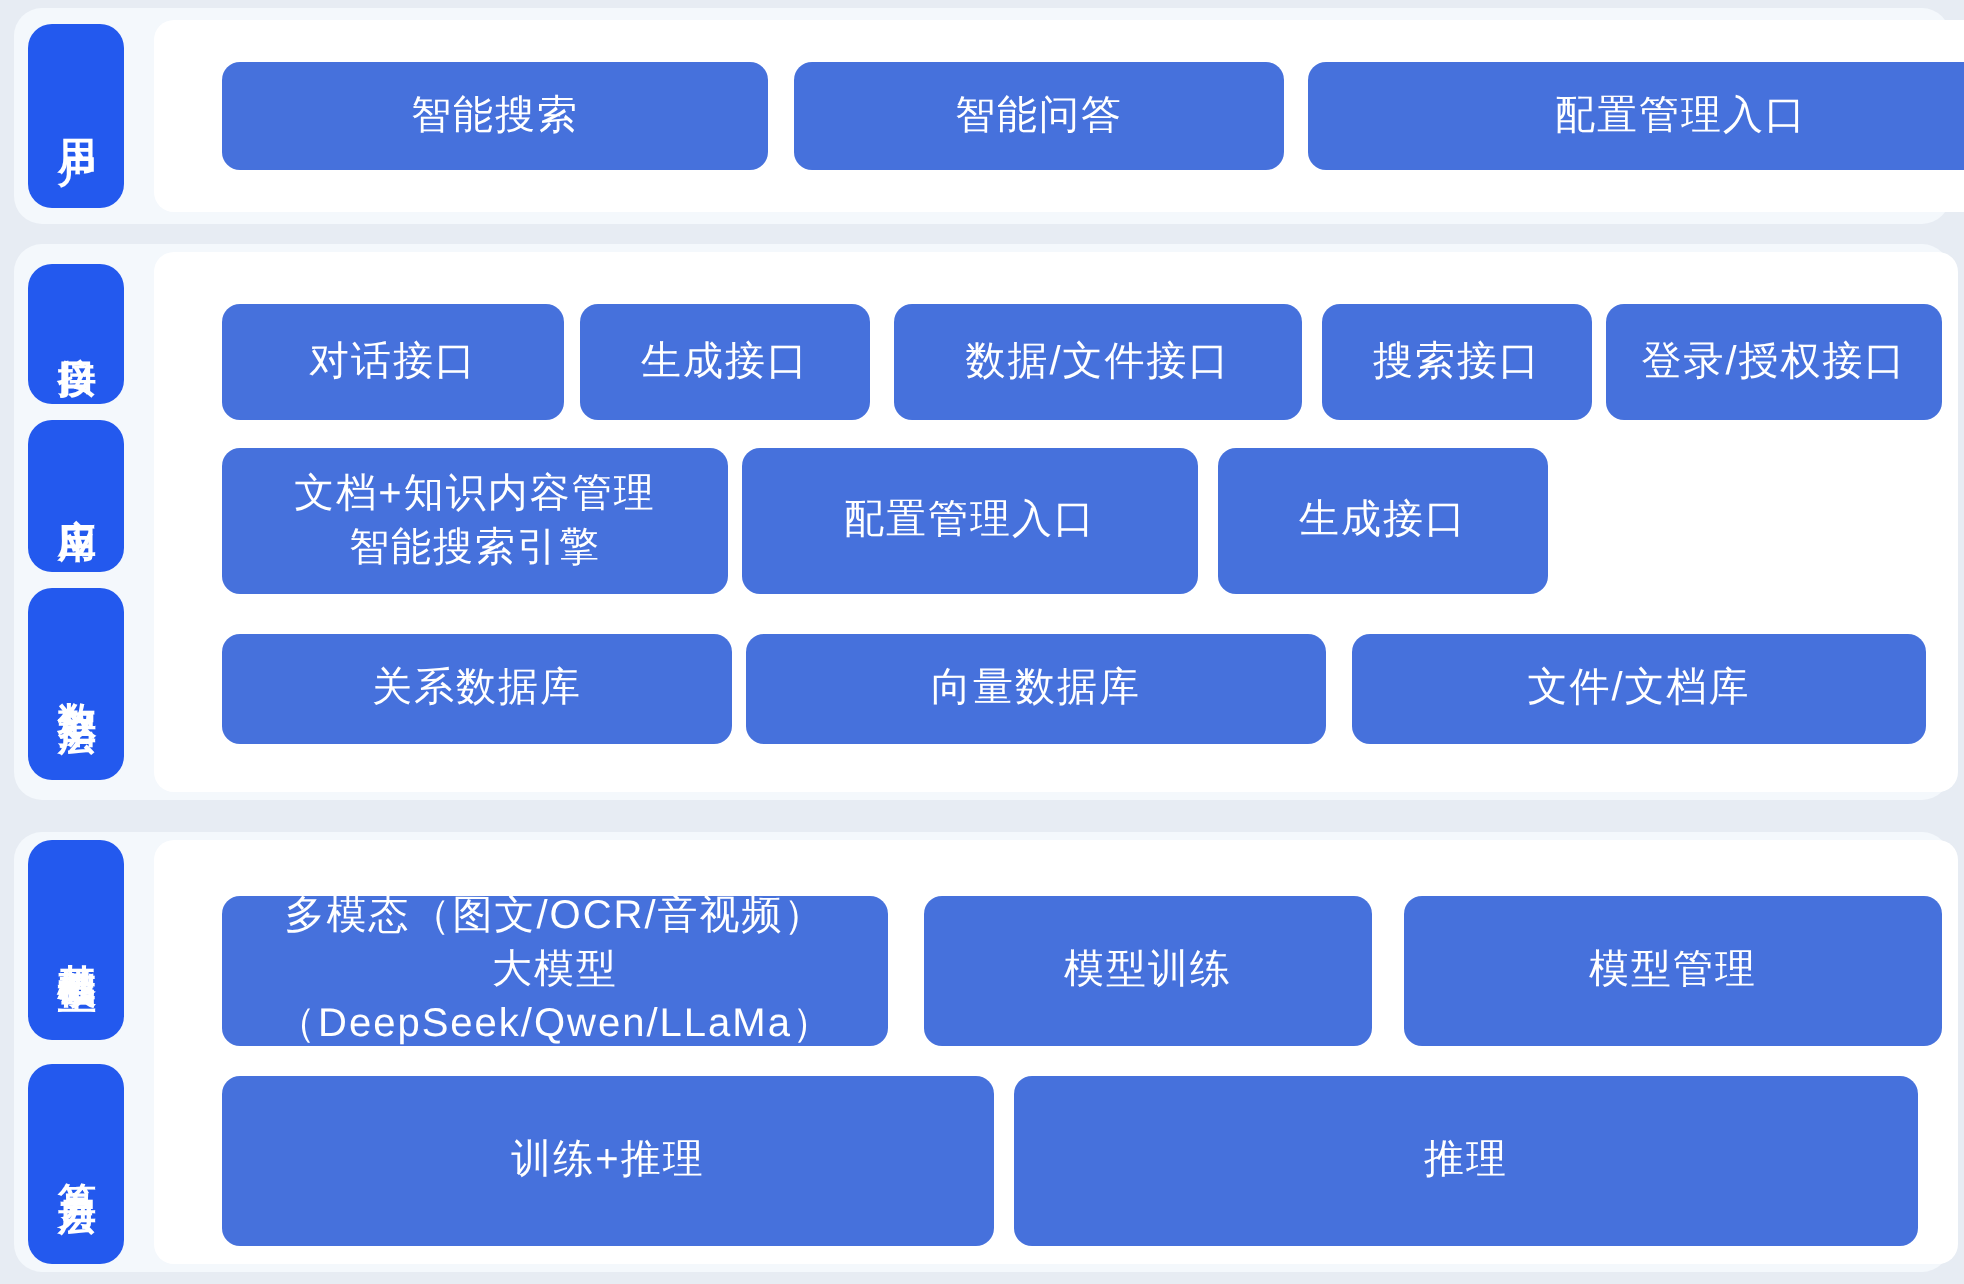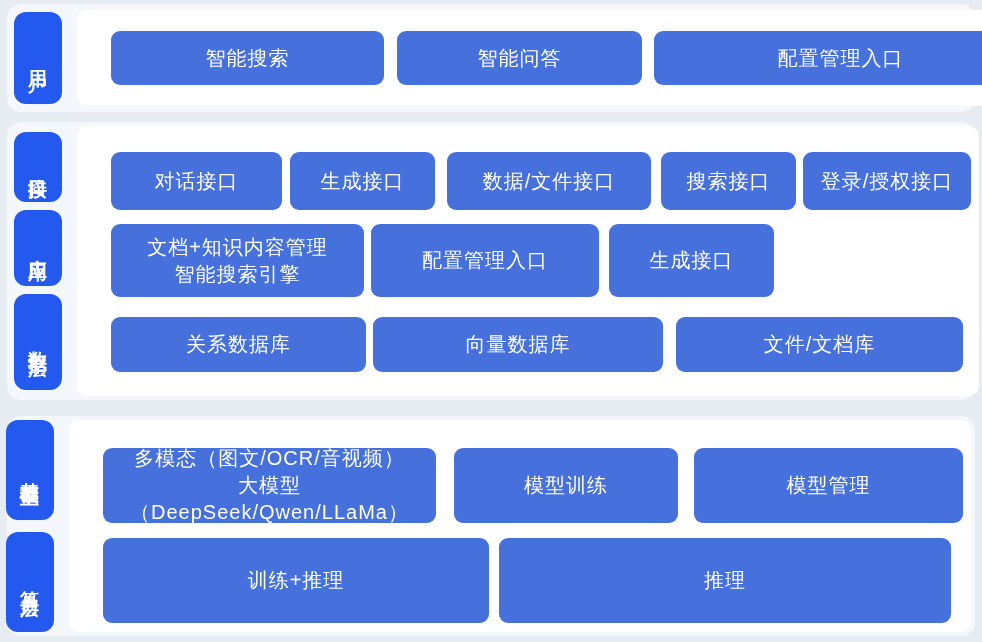--- a/index.html
+++ b/index.html
@@ -13,21 +13,21 @@
 
   .section {
     display: flex;
     align-items: stretch;
     background: #f4f8fc;
     border-radius: 14px;
     padding: 4px 4px 4px 7px;
   }
   .s1 { height: 108px; margin-bottom: 10px; align-items: center; }
   .s2 { height: 278px; margin-bottom: 16px; }
-  .s3 { height: 220px; justify-content: flex-end; }
+  .s3 { height: 220px; }
 
   .pill-col {
     width: 48px;
     flex: 0 0 48px;
     display: flex;
     flex-direction: column;
     justify-content: center;
     align-items: center;
     gap: 8px;
   }

